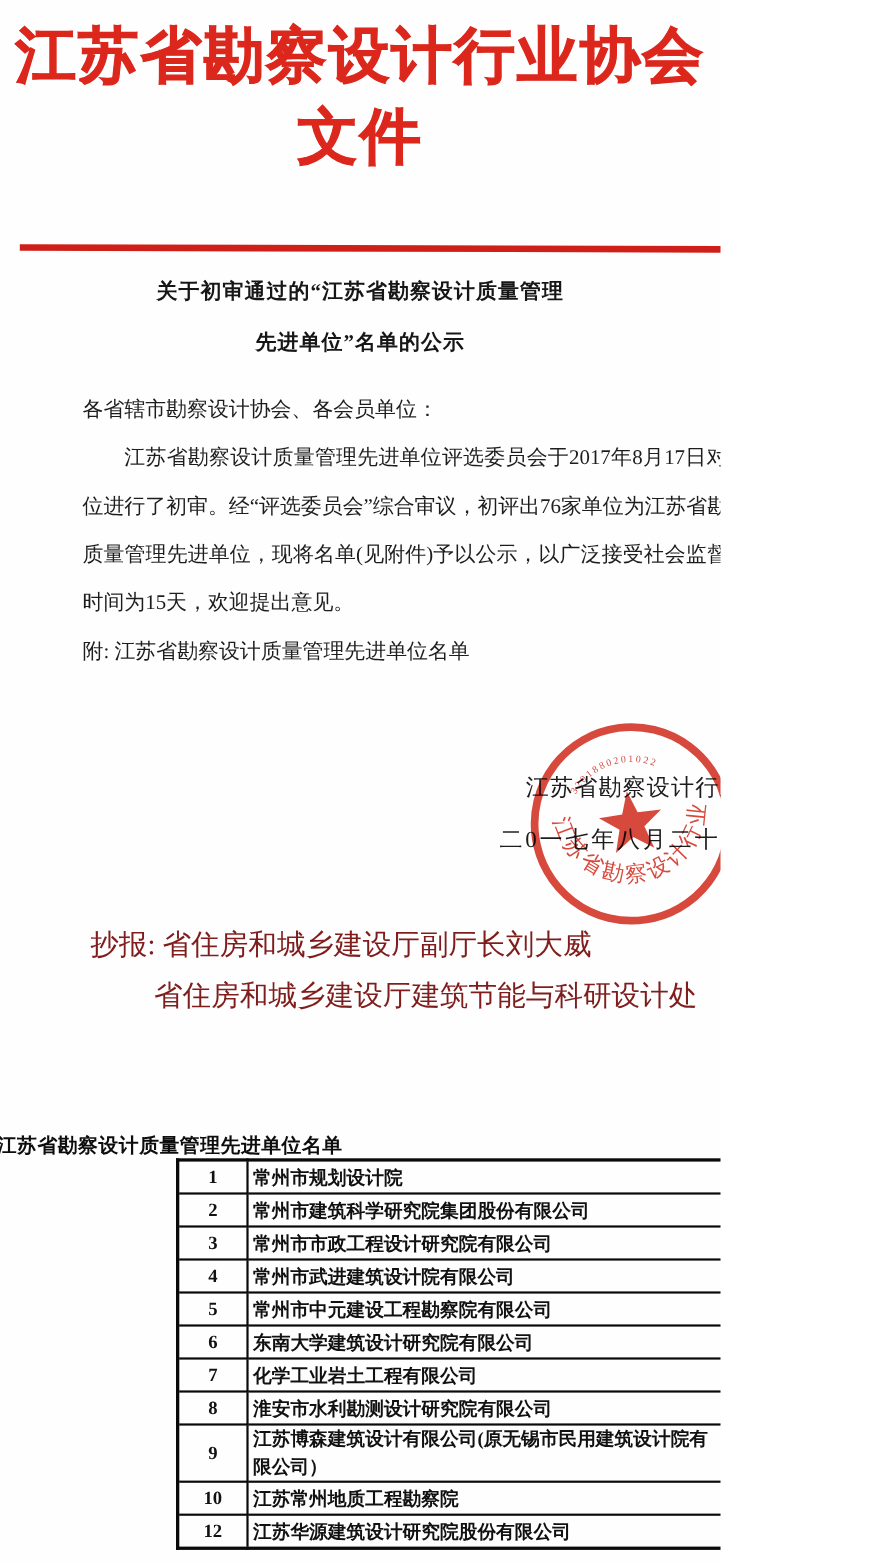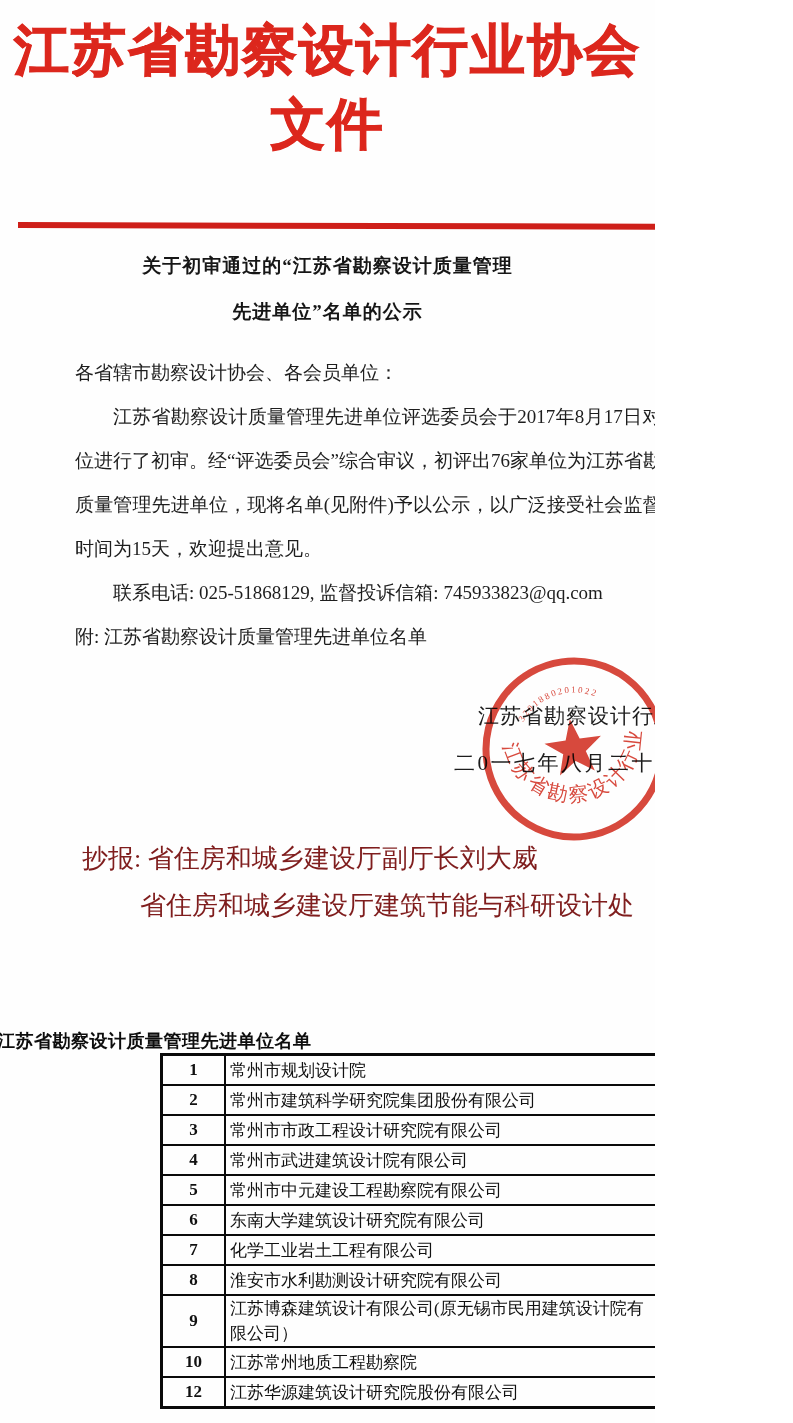--- a/index.html
+++ b/index.html
@@ -85,39 +85,38 @@
   }
   table.roster td{
     border:2px solid #0a0a0a;
     height:26px;
     font-size:17px;
     color:#111;
     overflow:hidden;
   }
   table.roster{border:3px solid #0a0a0a;}
   td.col-no{width:59px;text-align:center;font-size:16px;font-weight:600;}
-  td.col-name{padding:0 16px 0 4px;font-weight:400;line-height:25px;}
+  td.col-name{padding:0 16px 0 4px;font-weight:700;line-height:25px;}
 </style>
 </head>
 <body>
 
 <div class="page">
 
   <div class="masthead">江苏省勘察设计行业协会文件</div>
   <div class="red-rule"></div>
 
   <div class="doc-title">
     <div>关于初审通过的“江苏省勘察设计质量管理</div>
     <div>先进单位”名单的公示</div>
   </div>
 
   <div class="body-block">
     <p class="salutation">各省辖市勘察设计协会、各会员单位：</p>
     <p class="paragraph">江苏省勘察设计质量管理先进单位评选委员会于2017年8月17日对申报单位进行了初审。经“评选委员会”综合审议，初评出76家单位为江苏省勘察设计质量管理先进单位，现将名单(见附件)予以公示，以广泛接受社会监督。公示时间为15天，欢迎提出意见。</p>
-    <p class="contact-line">联系电话: 025-51868129, 监督投诉信箱: 745933823@qq.com</p>
     <p class="attach-note">附: 江苏省勘察设计质量管理先进单位名单</p>
   </div>
 
   <div class="sig-org">江苏省勘察设计行业协会</div>
   <div class="sig-date">二0一七年八月二十二日</div>
 
   <svg class="seal" viewBox="0 0 190 190">
     <defs>
       <path id="nameArc" d="M 26,78 A 69,69 0 1 0 164,78" fill="none"></path>
       <path id="codeArc" d="M 44,68 A 59,59 0 0 1 146,68" fill="none"></path>

